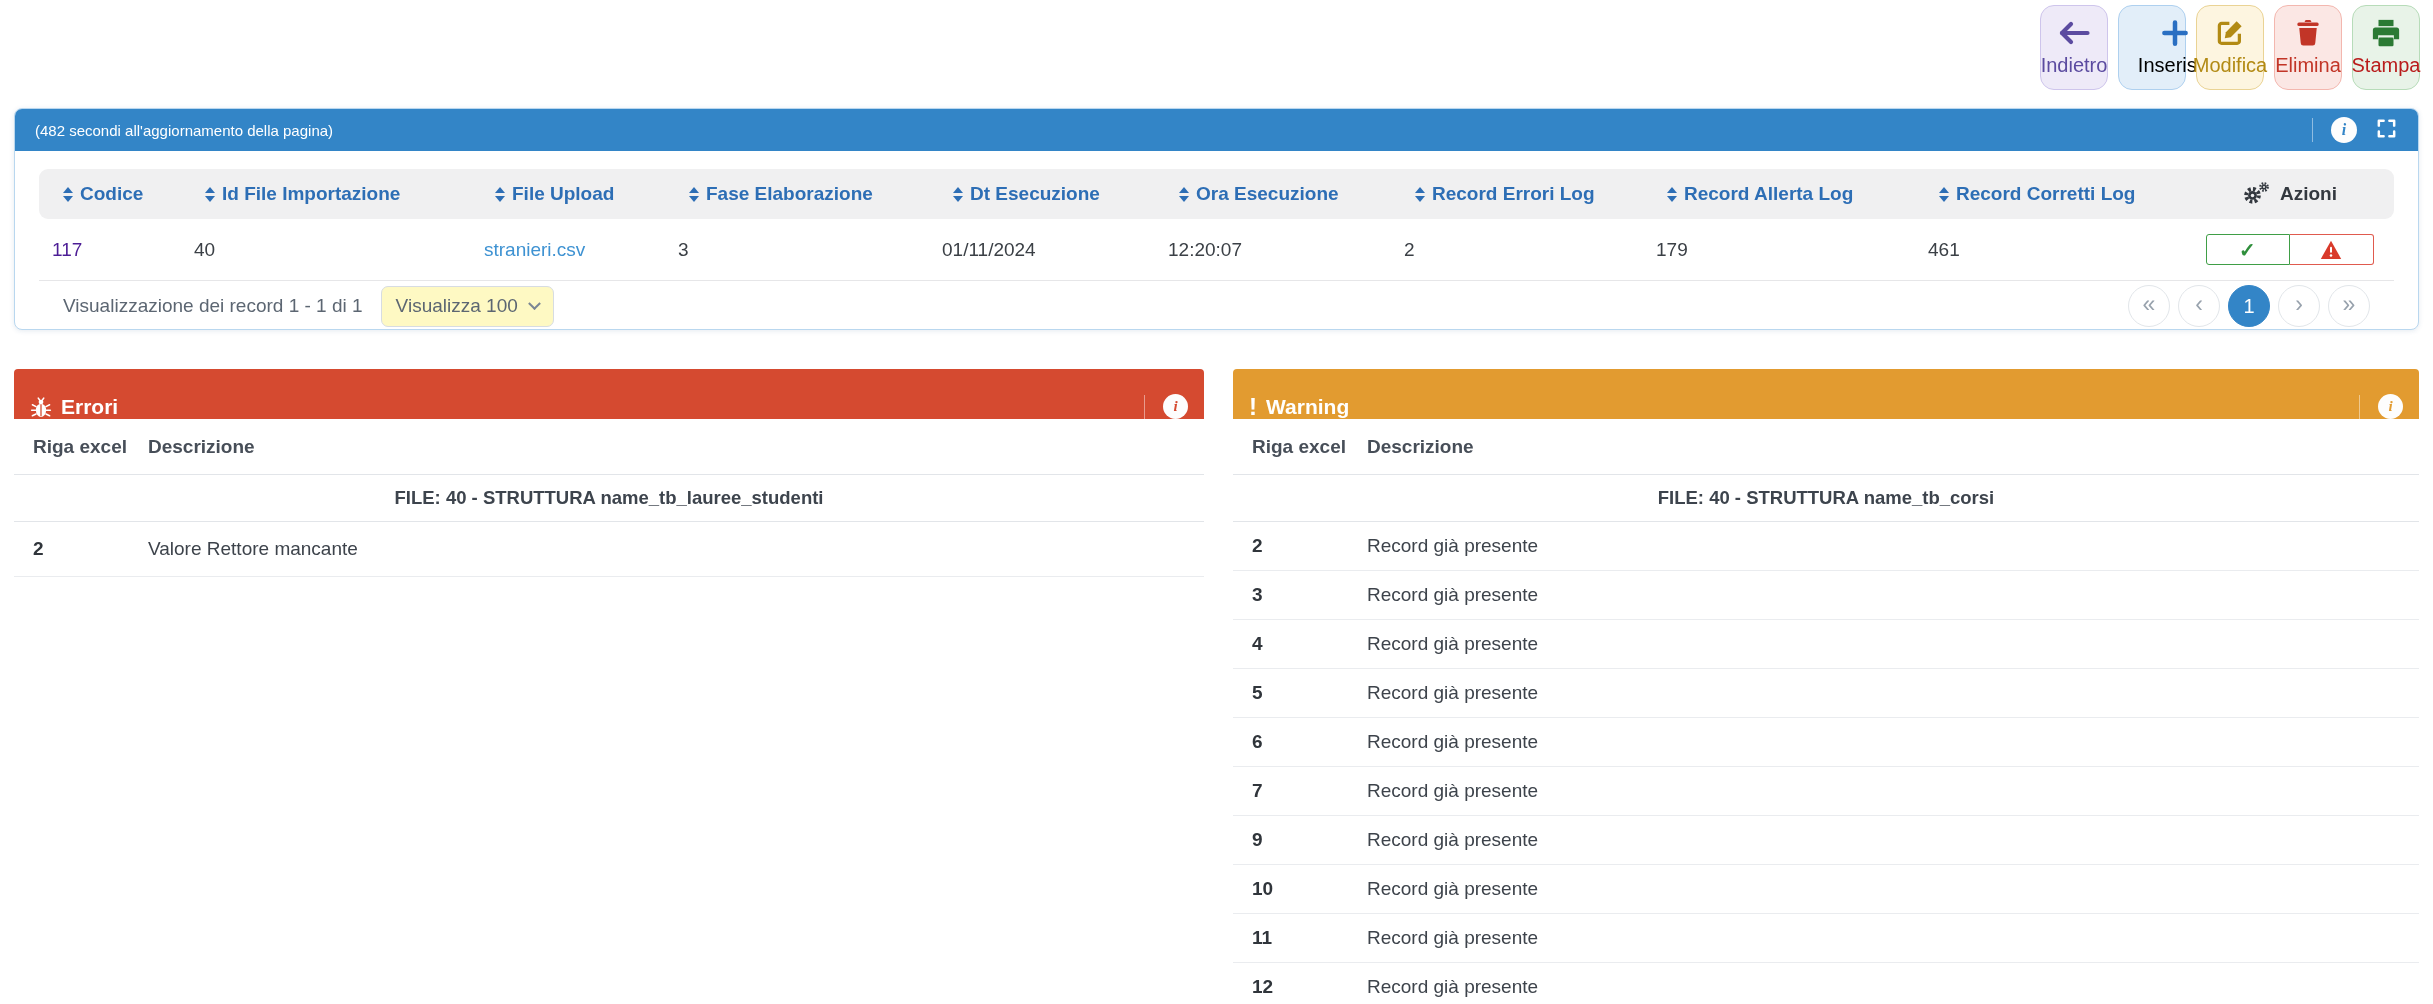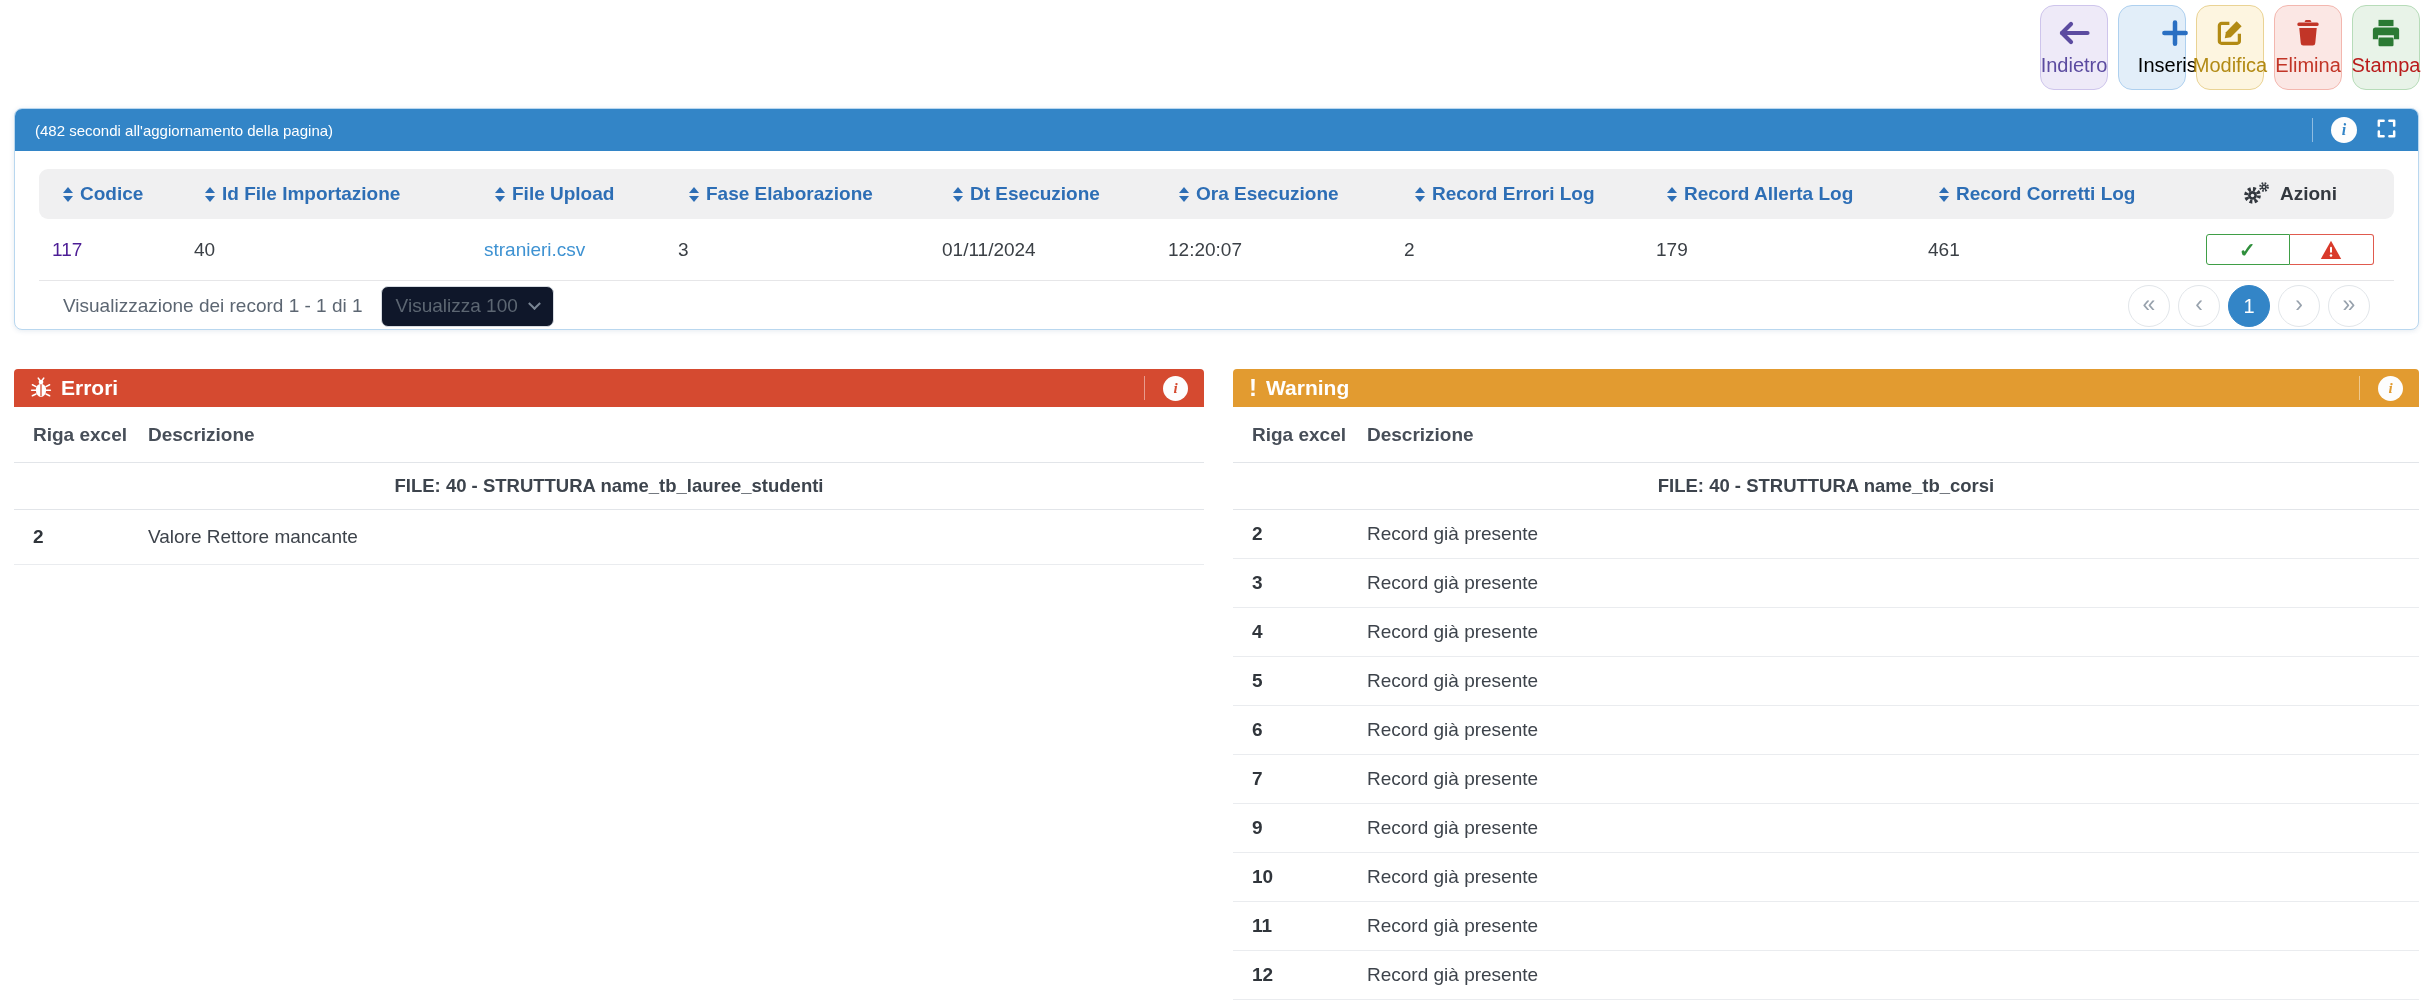--- a/index.html
+++ b/index.html
@@ -56,37 +56,37 @@
     align-items: center; justify-content: center; cursor: pointer; }
   .act-ok { border: 1px solid #3f9e46; border-radius: 3px 0 0 3px;
     color: #2f8f3c; font-size: 20px; font-weight: 700; }
   .act-warn { border: 1px solid #e05a4e; border-left: none; border-radius: 0 3px 3px 0; }
 
   
   .cfoot { height: 50px; margin: 0 24px; display: flex; align-items: center; }
   .foot-info { font-size: 19px; color: #5c6672; }
   .pagesize { margin-left: 18px; height: 41px; min-width: 146px; padding: 0 14px;
     border: 1px solid #d7dce2; border-radius: 7px; display: flex; align-items: center;
-    gap: 12px; color: #5c6672; font-size: 19px; cursor: pointer; background: #0f172a; }
+    gap: 12px; color: #5c6672; font-size: 19px; cursor: pointer; background: #fef9c3; }
   .chev-down { width: 9px; height: 9px; border-right: 2px solid #7a8694;
     border-bottom: 2px solid #7a8694; transform: rotate(45deg) translate(-2px,-2px); }
   .pager { margin-left: auto; display: flex; gap: 8px; align-items: center; }
   .pg { width: 42px; height: 42px; border-radius: 50%; border: 1px solid #e2e6ea;
     background: #fff; color: #98a2ad; font-size: 23px; display: flex;
     align-items: center; justify-content: center; cursor: pointer; padding-bottom: 3px; }
   .pg.active { background: #3385c7; border-color: #3385c7; color: #fff; font-size: 20px;
     padding-bottom: 0; }
 
   
   .panels { position: absolute; top: 369px; left: 14px; width: 2405px;
     display: flex; gap: 29px; align-items: flex-start; }
   .panel { background: #fff; }
   .panel.errori { width: 1190px; }
   .panel.warning { flex: 1; }
-  .panel-head { height: 38px; display: flex; align-items: center; padding: 0 16px;
+  .panel-head { height: 50px; display: flex; align-items: flex-end; padding: 0 16px;
     color: #fff; border-radius: 4px 4px 0 0; }
   .panel-head.red { background: #d54a30; }
   .panel-head.orange { background: #e29b30; }
   .panel-title { font-size: 21px; font-weight: 600; margin-left: 9px; }
   .excl-glyph { font-size: 24px; font-weight: 700; line-height: 1; }
   .panel-head .info-dot { width: 25px; height: 25px; font-size: 15px; }
   .panel-head.red .info-dot { color: #d54a30; }
   .panel-head.orange .info-dot { color: #e29b30; }
   .pgrid { display: grid; grid-template-columns: 115px 1fr; align-items: center; }
   .phead { height: 56px; border-bottom: 1px solid #e2e5e9; font-weight: 700;

